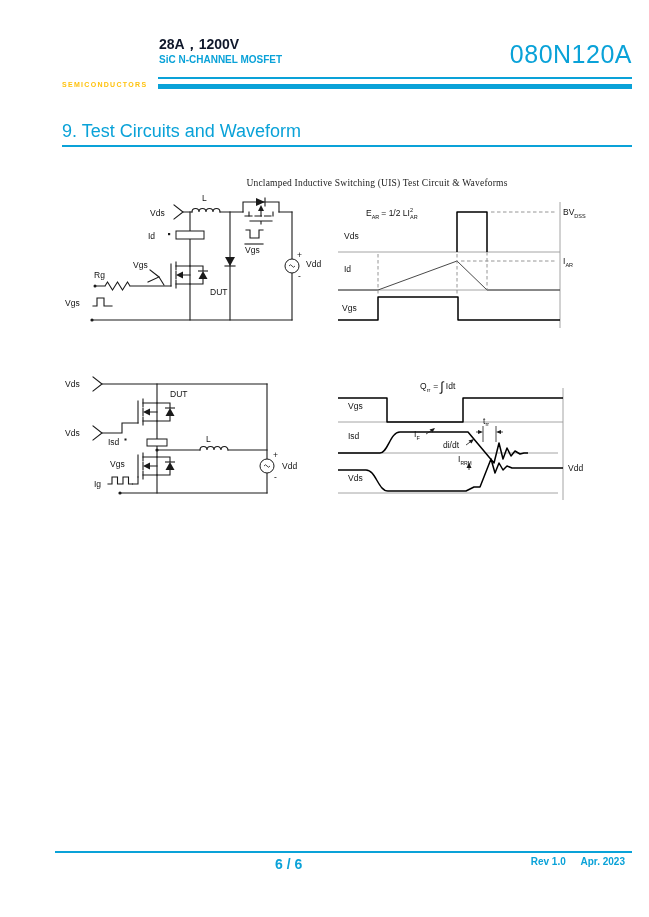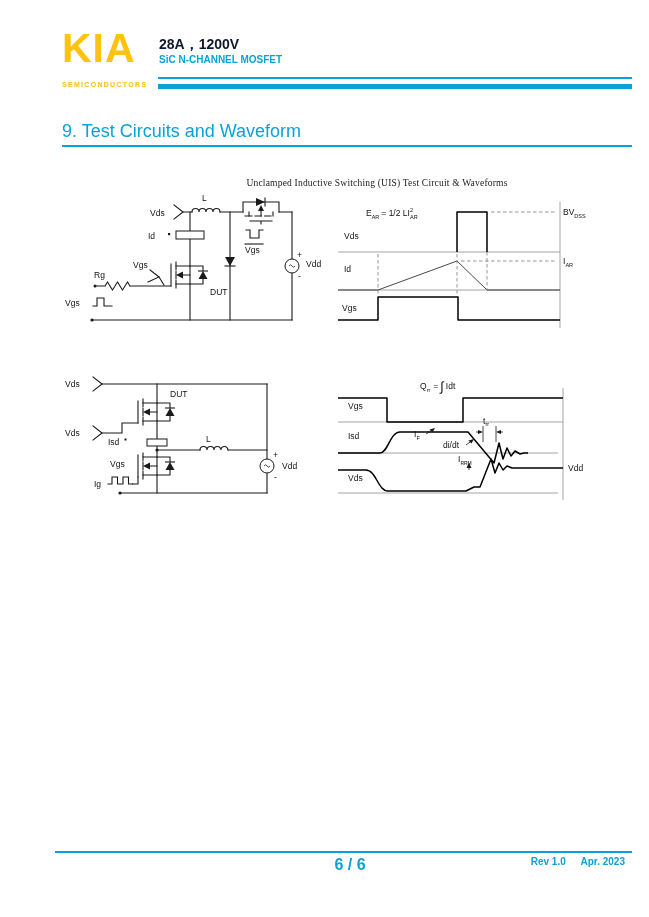--- a/index.html
+++ b/index.html
@@ -16,21 +16,21 @@
   .hdr-line-thick{left:158px;top:84px;width:474px;height:5px;background:#0aa2d8;}
   
   .section-title{left:62px;top:121px;font-size:18px;color:#0aa2d8;}
   .section-underline{left:62px;top:145px;width:570px;height:1.5px;background:#0aa2d8;}
   
   .fig-title{font-size:9.5px;color:#1a1a1a;letter-spacing:0.2px;font-family:Liberation Serif, serif;}
   .fig1-title{left:124px;width:506px;text-align:center;top:178px;}
   .fig2-title{left:60px;width:506px;text-align:center;top:353px;}
   
   .footer-line{left:55px;top:851px;width:577px;height:1.5px;background:#0aa2d8;}
-  .footer-page{left:275px;top:856px;width:150px;text-align:center;font-size:16px;font-weight:700;color:#0aa2d8;}
+  .footer-page{left:275px;top:856px;width:150px;font-size:14px;font-weight:700;color:#0aa2d8;}
   .footer-rev{left:413px;top:856px;width:212px;text-align:right;font-size:10px;font-weight:700;color:#0aa2d8;}
   .footer-rev span{margin-left:12px;}
   
   .cw{stroke:#1a1a1a;stroke-width:1.1;fill:none;stroke-linecap:square;}
   .cf{fill:#1a1a1a;stroke:none;}
   .box{fill:#ffffff;stroke:#1a1a1a;stroke-width:1;}
   .wt{stroke:#000000;stroke-width:1.5;fill:none;stroke-linejoin:round;}
   .wg{stroke:#9a9a9a;stroke-width:0.9;fill:none;}
   .wd{stroke:#8a8a8a;stroke-width:0.9;fill:none;stroke-dasharray:3.5,2.5;}
   .wa{stroke:#1a1a1a;stroke-width:0.8;fill:none;}
@@ -48,24 +48,24 @@
         <path class="cw" d="M0,-13 V-5 M0,-3.5 V3.5 M0,5 V13"></path>
         <path class="cw" d="M0,-9 H14 M7,0 H14 M0,9 H14"></path>
         <polygon class="cf" points="0,0 7,-3.5 7,3.5"></polygon>
         <path class="cw" d="M14,-9 H27 M27,9 H14 M27,-9 V-4 M27,4 V9"></path>
         <polygon class="cf" points="27,-4 22.5,4 31.5,4"></polygon>
         <path class="cw" d="M22.5,-4 H31.5"></path>
       </g>
     </defs>
   </svg>
 
-  <div class="abs logo-kia">KIA</div>
   <div class="abs logo-sub">SEMICONDUCTORS</div>
   <div class="abs hdr-rating">28A，1200V</div>
   <div class="abs hdr-family">SiC N-CHANNEL MOSFET</div>
+  <div class="abs hdr-part">080N120A</div>
   <div class="abs hdr-line-thin"></div>
   <div class="abs hdr-line-thick"></div>
 
   <div class="abs section-title">9. Test Circuits and Waveform</div>
   <div class="abs section-underline"></div>
 
   <div class="abs fig-title fig1-title">Unclamped Inductive Switching (UIS) Test Circuit &amp; Waveforms</div>
 
   <svg class="abs" style="left:60px;top:190px" width="272" height="140" viewBox="0 0 272 140">
 

